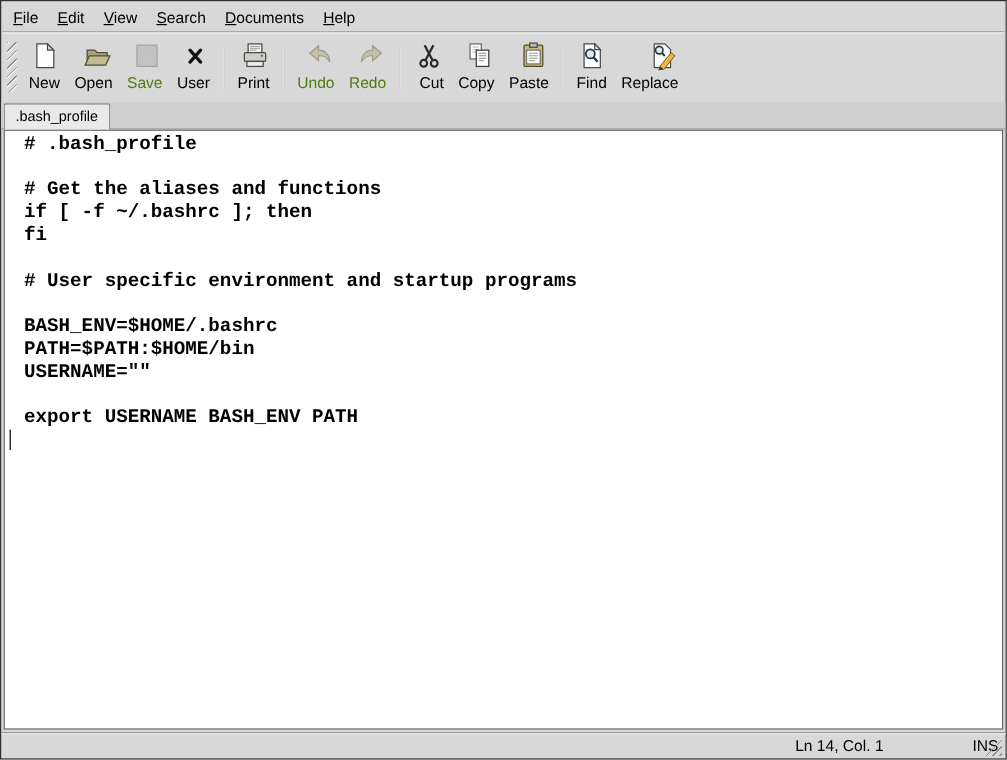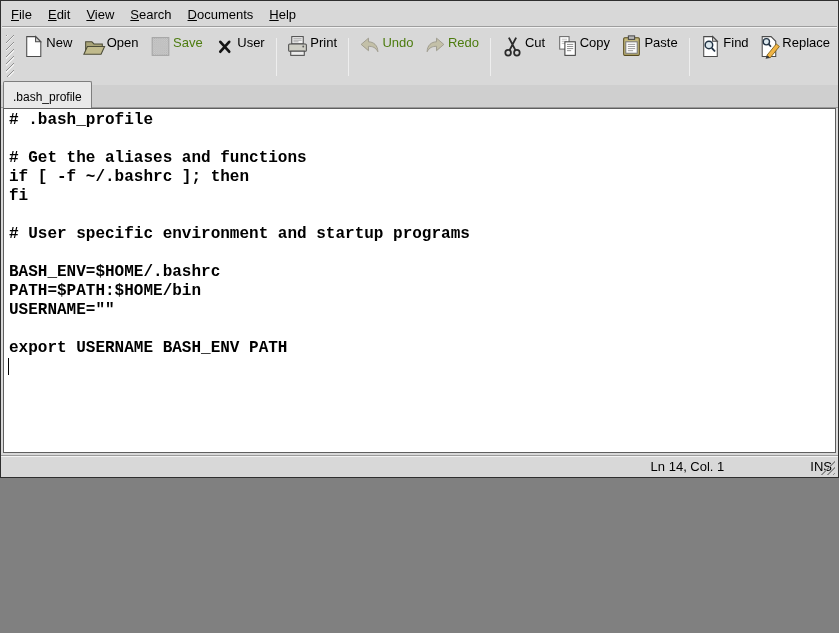--- a/index.html
+++ b/index.html
@@ -1,58 +1,58 @@
 <!DOCTYPE html>
 <html><head>
 <meta charset="utf-8">
 <style>
   html,body{margin:0;padding:0;background:#808080;}
   *{box-sizing:border-box;}
   .window{
-    width:839px;height:478px;
+    width:839px;height:633px;
     border:1px solid #2e2e2e;
     background:#d8d8d8;
     display:flex;flex-direction:column;
     font-family:"Liberation Sans",sans-serif;
     color:#000;
     overflow:hidden;
   }
   
   .menubar{display:flex;align-items:center;height:25px;padding:2px 2px 0 2px;flex:0 0 auto;}
   .menu-item{padding:3px 8px 4px 8px;font-size:13px;cursor:default;white-space:nowrap;}
   .mn{text-decoration:underline;}
   .groove{height:2px;border-top:1px solid #9e9e9e;border-bottom:1px solid #f2f2f2;margin:0 1px;flex:0 0 auto;}
   
   .toolbar{display:flex;align-items:flex-start;padding:3px 2px 4px 2px;height:57px;flex:0 0 auto;}
   .tgrip{width:8px;height:42px;margin:4px 4px 0 3px;
     background:repeating-linear-gradient(135deg,#8f8f8f 0 1px,#efefef 1px 2px,#d8d8d8 2px 5px);}
-  .tbtn{display:flex;flex-direction:row;align-items:flex-start;justify-content:flex-end;
+  .tbtn{display:flex;flex-direction:column;align-items:flex-end;justify-content:flex-end;
     min-width:36px;padding:1px 5px;border:1px solid transparent;border-radius:2px;}
   .ticon{height:26px;display:flex;align-items:center;justify-content:center;}
   .ticon svg{width:25px;height:25px;display:block;}
   .tlabel{font-size:13px;margin-top:2px;white-space:nowrap;}
   .tbtn.disabled .tlabel{color:#4d7c0f;}
   .tbtn.disabled .ticon{opacity:.85;}
   .tsep{width:1px;background:#9c9c9c;border-right:1px solid #eeeeee;height:38px;margin:7px 5px 0 5px;}
   
   .tabstrip{height:23px;background:#cfcfcf;display:flex;align-items:flex-end;padding-left:2px;
     border-bottom:1px solid #9a9a9a;flex:0 0 auto;}
   .tab{background:#e9e9e9;border:1px solid #7e7e7e;border-bottom:none;border-radius:2px 2px 0 0;
-    padding:8px 9px 4px 9px;font-size:12px;margin-bottom:-1px;position:relative;z-index:2;white-space:nowrap;}
+    padding:3px 9px 4px 9px;font-size:12px;margin-bottom:-1px;position:relative;z-index:2;white-space:nowrap;}
   
   .editor{flex:1 1 auto;margin:0 2px;background:#ffffff;border:1px solid #5f5f5f;
     position:relative;overflow:hidden;
     font-family:"Liberation Mono","DejaVu Sans Mono",monospace;
     font-size:16px;font-weight:bold;line-height:19px;
-    padding:2px 0 0 5px;}
+    padding:2px 0 0 16px;}
   .eline{height:19px;white-space:pre;}
   .caret{position:absolute;left:4px;top:249px;width:1px;height:17px;background:#000;}
   
   .statusbar{height:22px;margin-top:2px;border-top:1px solid #9b9b9b;box-shadow:inset 0 1px 0 #f3f3f3;
-    display:flex;align-items:center;font-size:13px;position:relative;padding:0 6px;flex:0 0 auto;gap:12px;}
+    display:flex;align-items:center;font-size:13px;position:relative;padding:0 6px;flex:0 0 auto;}
   .status-pos{margin-left:auto;margin-right:74px;}
   .status-ins{}
   .grip{position:absolute;right:3px;bottom:2px;width:16px;height:15px;
     background:repeating-linear-gradient(135deg,#8d8d8d 0 1px,transparent 1px 4px);
     clip-path:polygon(100% 0,100% 100%,0 100%);}
 </style>
 </head>
 <body>
 
 <div class="window">

